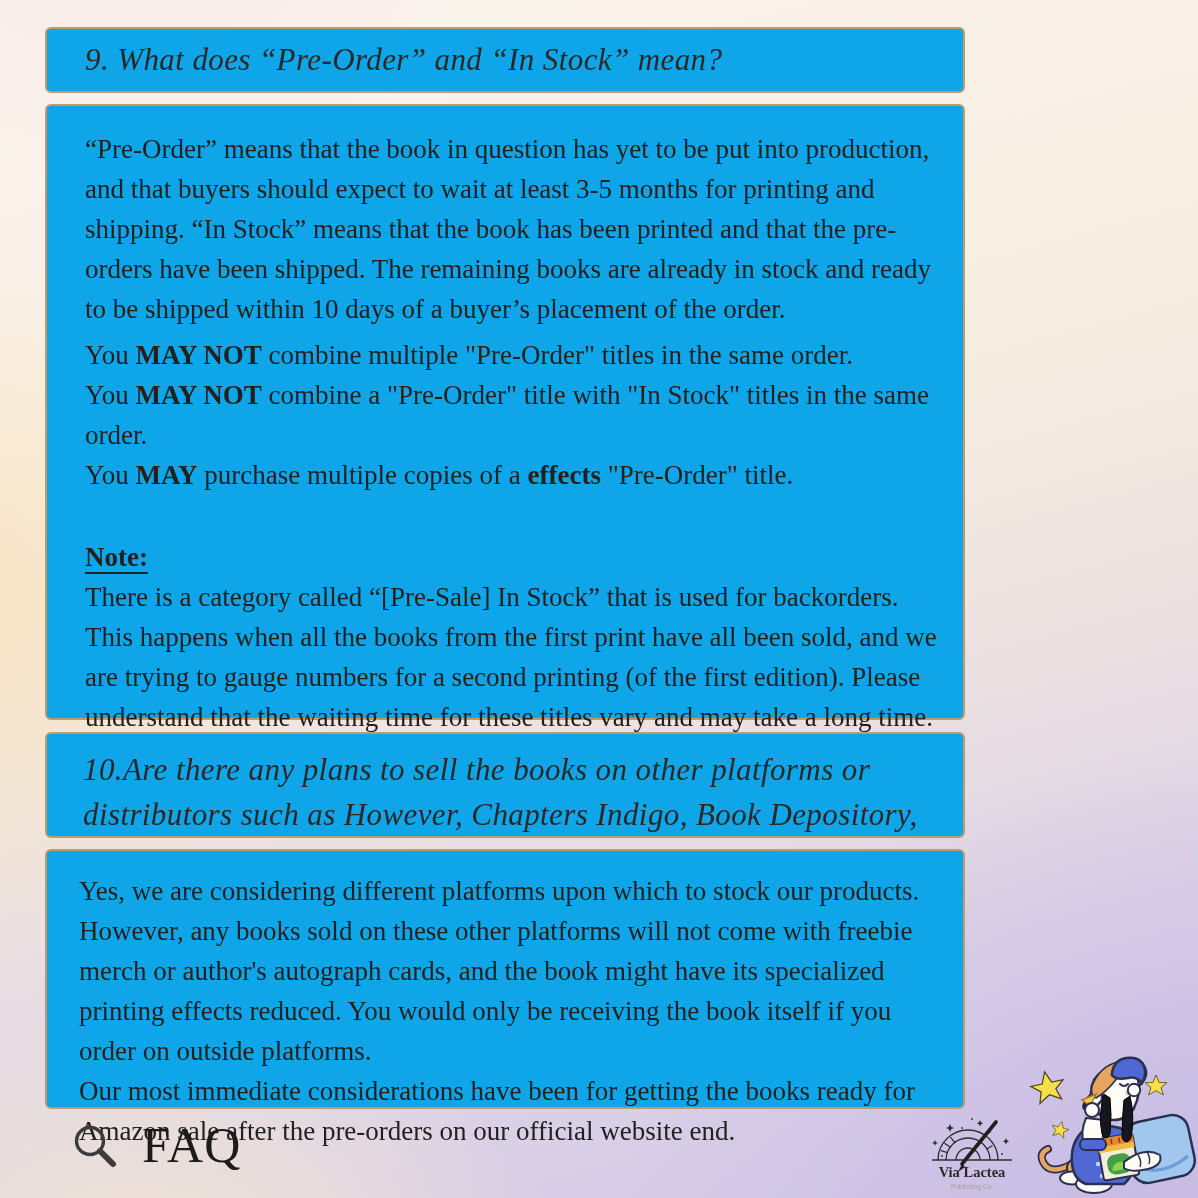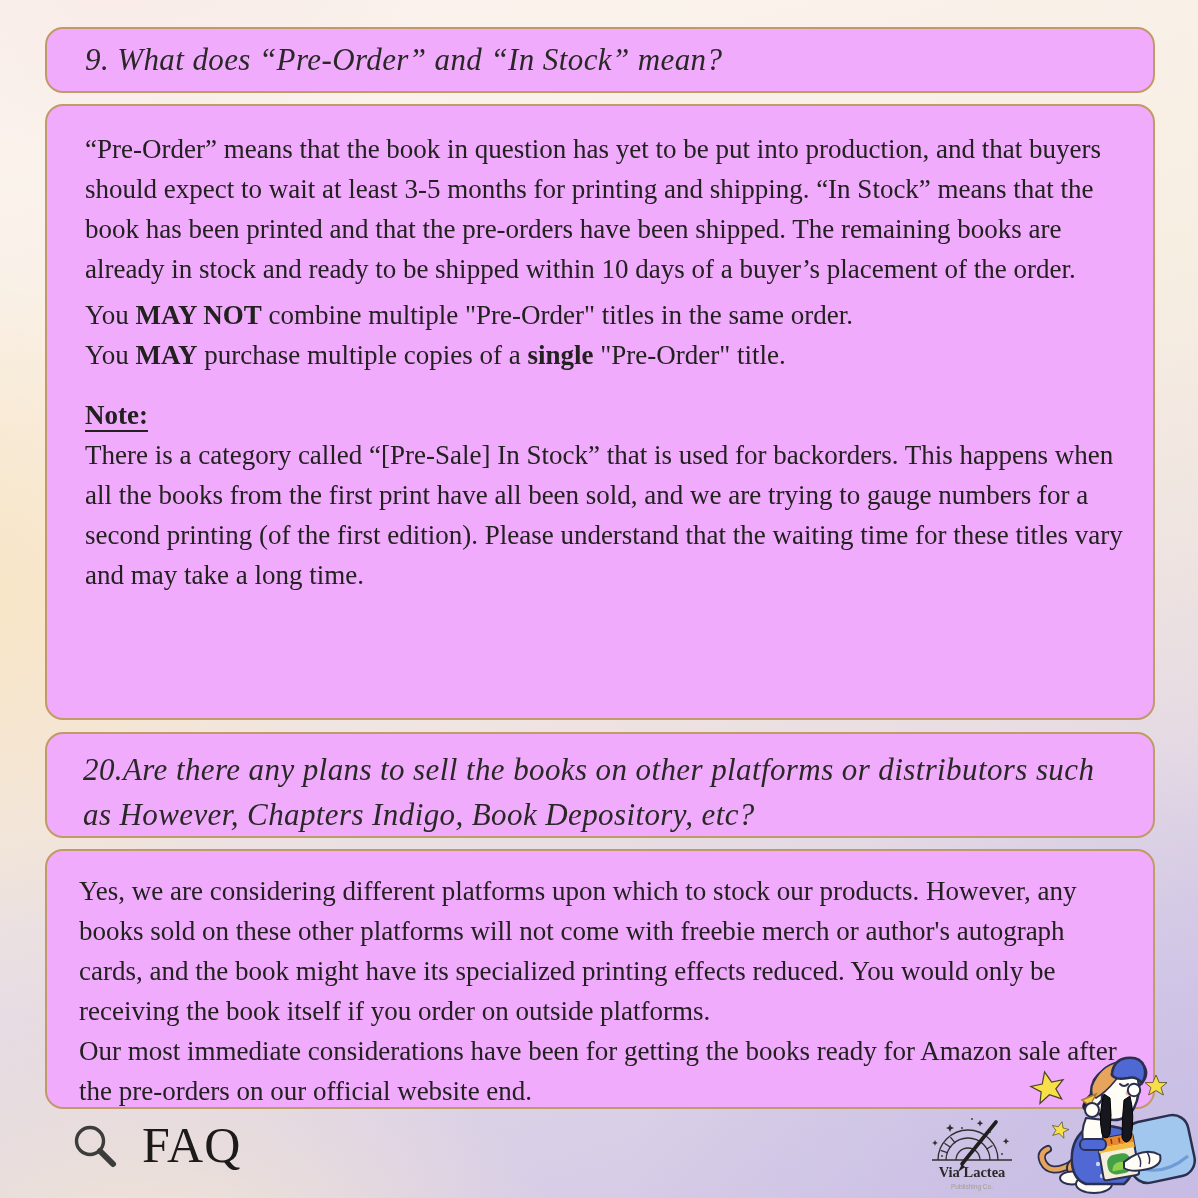--- a/index.html
+++ b/index.html
@@ -10,34 +10,34 @@
     color:#222120;
     overflow:hidden;
     background:
       radial-gradient(ellipse 620px 540px at -4% 50%, rgba(248,228,196,1) 0%, rgba(248,228,196,0) 62%),
       radial-gradient(ellipse 720px 480px at 12% 108%, rgba(247,233,209,0.95) 0%, rgba(247,233,209,0) 60%),
       radial-gradient(ellipse 1000px 800px at 104% 104%, rgba(198,186,228,1) 0%, rgba(198,186,228,0) 63%),
       radial-gradient(ellipse 600px 420px at 10% -6%, rgba(246,224,224,0.55) 0%, rgba(246,224,224,0) 60%),
       linear-gradient(165deg, #fbf4ef 0%, #f7eee2 38%, #eee3e0 58%, #dcd2e6 80%, #d0c6e6 100%);
   }
   .box {
-    position:absolute; left:45px; width:1110px;
-    background:#f0abfc;
+    position:absolute; left:45px; width:920px;
+    background:#0ea5e9;
     border:2px solid #c09a68;
-    border-radius:18px;
+    border-radius:6px;
   }
   .question { font-style:italic; font-size:31px; letter-spacing:0.4px; color:#292826; }
   #q9-box  { top:27px;  height:66px; display:flex; align-items:center; padding:0 28px 0 38px; }
   #a9-box  { top:104px; height:616px; padding:23px 26px 16px 38px; font-size:27px; line-height:40px; }
   #a9-box .para { margin-bottom:6px; }
-  .rules { margin-bottom:20px; }
+  .rules { margin-bottom:10px; }
   .b { font-weight:bold; }
   .note-label {
     display:inline-block; font-weight:bold;
-    text-decoration:underline; text-underline-offset:6px; text-decoration-thickness:2px;
+    text-decoration:underline; text-underline-offset:6px; text-decoration-thickness:2px;margin-top:32px;
   }
   #q10-box { top:732px; height:106px; padding:13px 30px 0 36px; line-height:45px; }
   #a10-box { top:849px; height:260px; padding:20px 20px 0 32px; font-size:27px; line-height:40px; }
   #faq-footer {
     position:absolute; left:72px; top:1120px;
     display:flex; align-items:center; gap:20px;
   }
   #faq-footer .label { font-size:50px; letter-spacing:1px; color:#1c1b1a; line-height:1; padding-bottom:6px; }
   #logo { position:absolute; left:922px; top:1114px; width:100px; }
   #mascot { position:absolute; left:1022px; top:1042px; width:176px; height:156px; z-index:5; }
@@ -46,28 +46,29 @@
 <body>
 
 <div class="box" id="q9-box">
   <div class="question"><span>9. </span><span>What does “Pre-Order” and “In Stock” mean?</span></div>
 </div>
 
 <div class="box" id="a9-box">
   <div class="para">“Pre-Order” means that the book in question has yet to be put into production, and that buyers should expect to wait at least 3-5 months for printing and shipping. “In Stock” means that the book has been printed and that the pre-orders have been shipped. The remaining books are already in stock and ready to be shipped within 10 days of a buyer’s placement of the order.</div>
   <div class="rules">
     <div class="rule"><span>You </span><span class="b">MAY NOT</span><span></span><span class="b"></span><span> combine multiple "Pre-Order" titles in the same order.</span></div>
-    <div class="rule"><span>You </span><span class="b">MAY</span><span> purchase multiple copies of a </span><span class="b">single</span><span> "Pre-Order" title.</span></div>
+    <div class="rule"><span>You </span><span class="b">MAY NOT</span><span></span><span class="b"></span><span> combine a "Pre-Order" title with "In Stock" titles in the same order.</span></div>
+    <div class="rule"><span>You </span><span class="b">MAY</span><span> purchase multiple copies of a </span><span class="b">effects</span><span> "Pre-Order" title.</span></div>
   </div>
   <div><span class="note-label">Note:</span></div>
   <div>There is a category called “[Pre-Sale] In Stock” that is used for backorders. This happens when all the books from the first print have all been sold, and we are trying to gauge numbers for a second printing (of the first edition). Please understand that the waiting time for these titles vary and may take a long time.</div>
 </div>
 
 <div class="box" id="q10-box">
-  <div class="question"><span>20.</span><span>Are there any plans to sell the books on other platforms or distributors such as However, Chapters Indigo, Book Depository, etc?</span></div>
+  <div class="question"><span>10.</span><span>Are there any plans to sell the books on other platforms or distributors such as However, Chapters Indigo, Book Depository, etc?</span></div>
 </div>
 
 <div class="box" id="a10-box">
   <div>Yes, we are considering different platforms upon which to stock our products. However, any books sold on these other platforms will not come with freebie merch or author's autograph cards, and the book might have its specialized printing effects reduced. You would only be receiving the book itself if you order on outside platforms.</div>
   <div>Our most immediate considerations have been for getting the books ready for Amazon sale after the pre-orders on our official website end.</div>
 </div>
 
 <div id="faq-footer">
   <svg width="50" height="50" viewBox="0 0 50 50">
     <circle cx="18" cy="18" r="13.5" fill="none" stroke="#3c3c3c" stroke-width="3.4"></circle>

